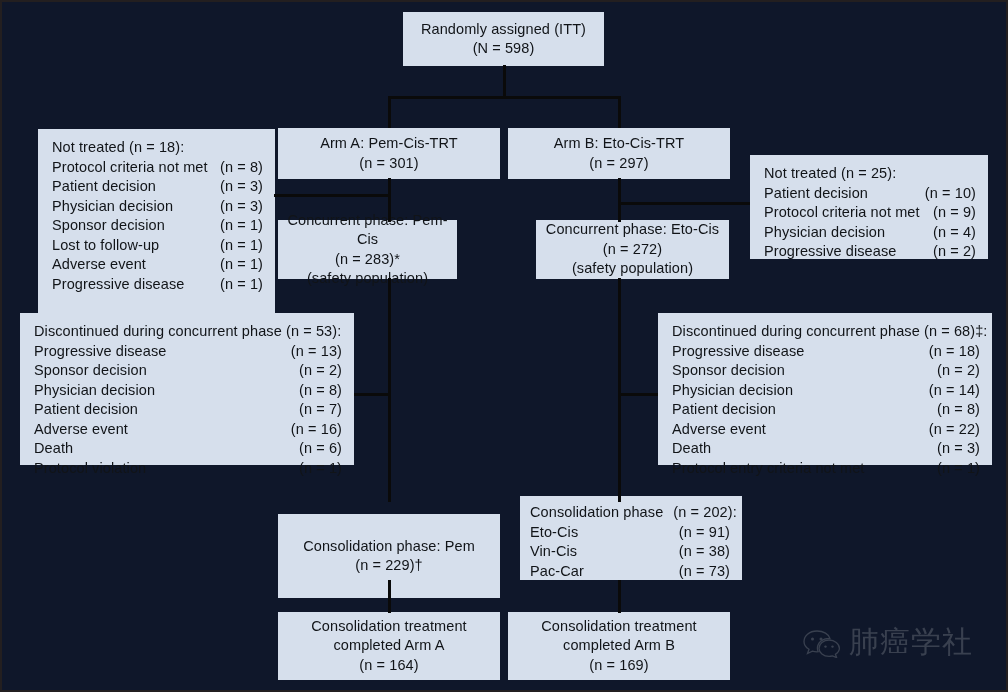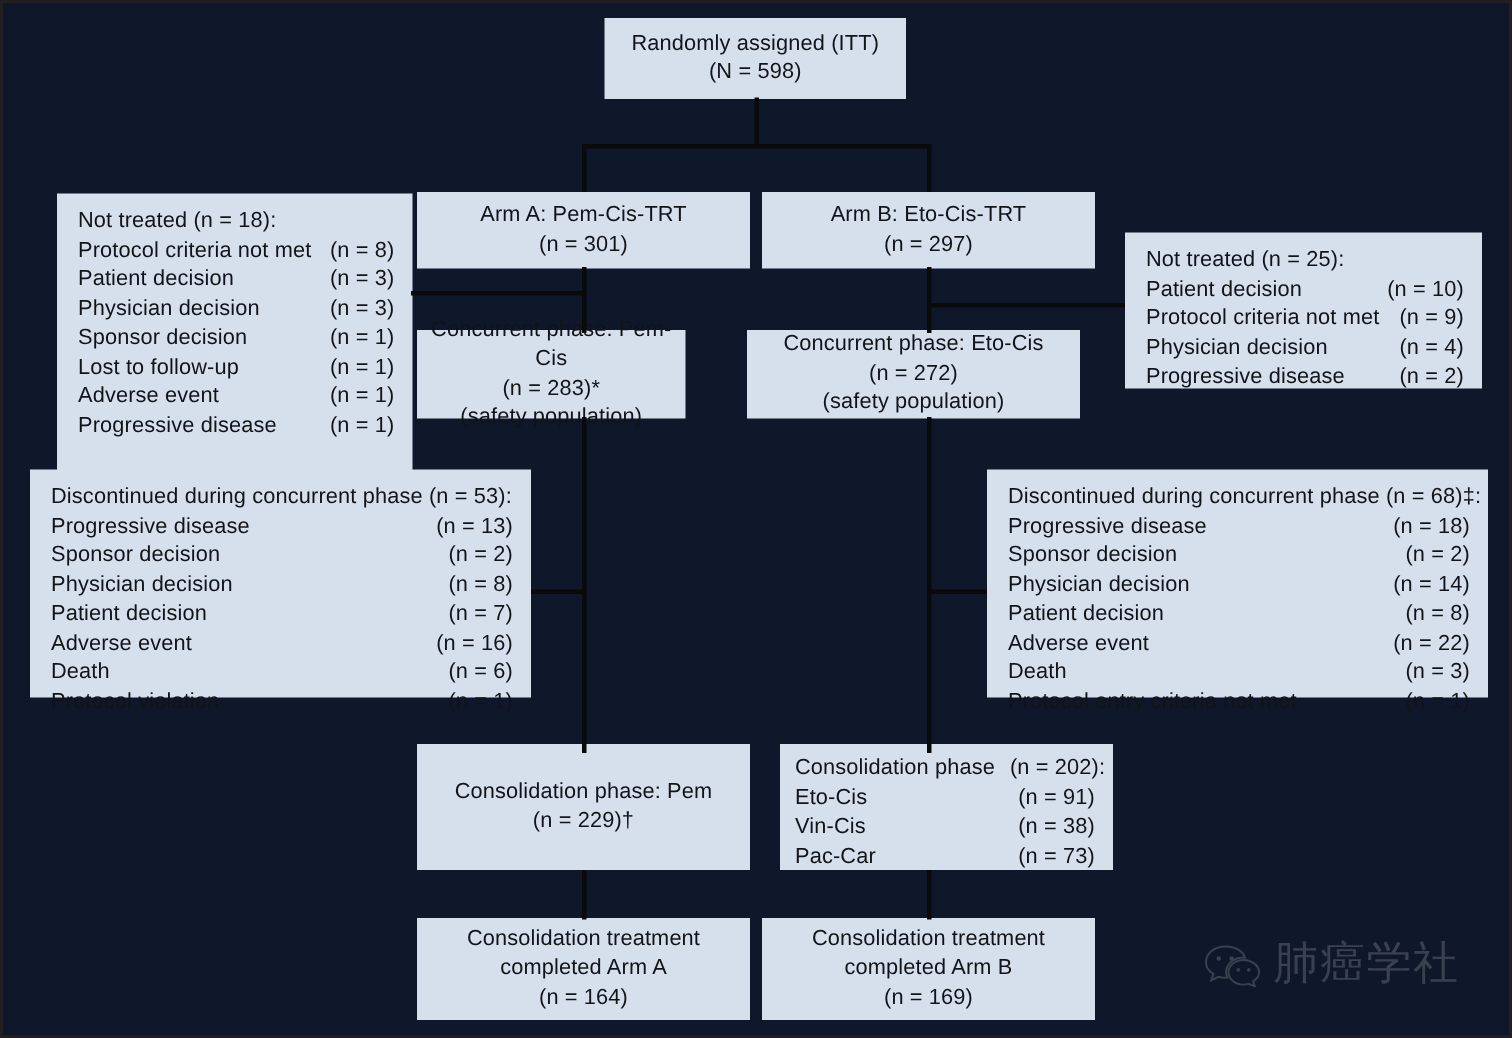--- a/index.html
+++ b/index.html
@@ -118,21 +118,21 @@
     <div>Arm B: Eto-Cis-TRT</div>
     <div>(n = 297)</div>
   </div>
 
   <div class="box center" style="left:276px; top:218px; width:179px; height:59px;">
     <div>Concurrent phase: Pem-Cis</div>
     <div>(n = 283)*</div>
     <div>(safety population)</div>
   </div>
 
-  <div class="box center" style="left:496px; top:218px; width:222px; height:59px;">
+  <div class="box center" style="left:534px; top:218px; width:193px; height:59px;">
     <div>Concurrent phase: Eto-Cis</div>
     <div>(n = 272)</div>
     <div>(safety population)</div>
   </div>
 
   <div class="box list" style="left:36px; top:127px; width:237px; height:187px;">
     <div class="row head">Not treated (n = 18):</div>
     <div class="row">
       <span class="lbl">Protocol criteria not met</span>
       <span class="num">(n = 8)</span>
@@ -240,21 +240,21 @@
     <div class="row">
       <span class="lbl">Death</span>
       <span class="num">(n = 3)</span>
     </div>
     <div class="row">
       <span class="lbl">Protocol entry criteria not met</span>
       <span class="num">(n = 1)</span>
     </div>
   </div>
 
-  <div class="box center" style="left:276px; top:494px; width:222px; height:84px;">
+  <div class="box center" style="left:276px; top:512px; width:222px; height:84px;">
     <div>Consolidation phase: Pem</div>
     <div>(n = 229)†</div>
   </div>
 
   <div class="box list" style="left:518px; top:494px; width:222px; height:84px; padding:7px 12px 6px 10px;">
     <div class="row">
       <span class="lbl">Consolidation phase</span>
       <span class="num">(n = 202):</span>
     </div>
     <div class="row">

